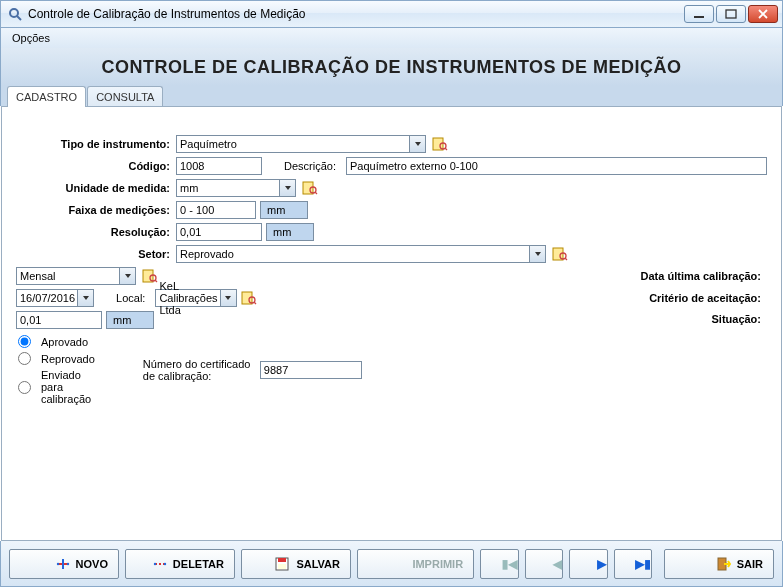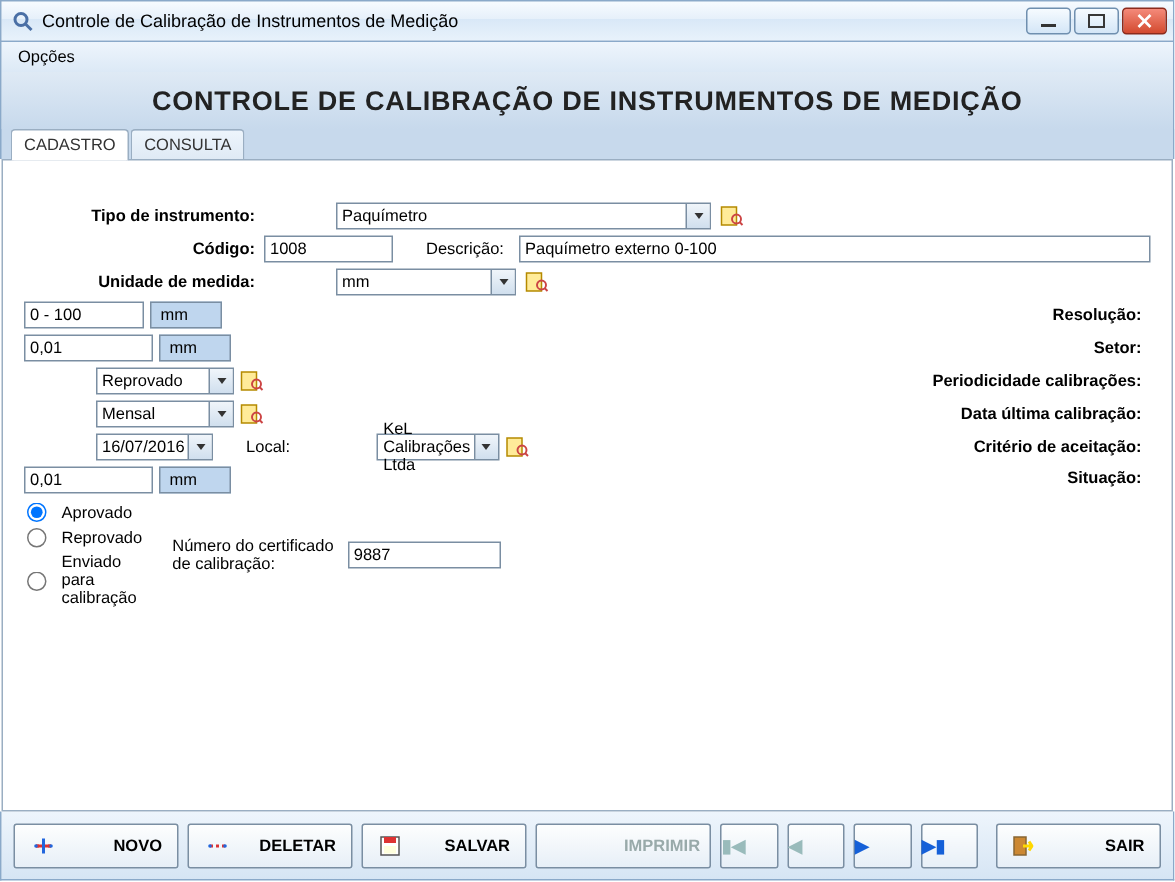--- a/index.html
+++ b/index.html
@@ -122,21 +122,21 @@
   }
   .row-inner { display:flex; align-items:center; gap:4px; }
   .combo, .txt {
     height:18px;
     border:1px solid #7a8ea2;
     background:#fff;
     font-size:11px;
     padding:0 3px;
     display:flex;align-items:center;
   }
-  .combo { position:relative; padding-right:18px;margin-left:48px; }
+  .combo { position:relative; padding-right:18px; }
   .combo .dd {
     position:absolute; right:0; top:0; height:16px; width:16px;
     border-left:1px solid #7a8ea2;
     background:linear-gradient(to bottom,#f0f5fa,#d0dfee);
     display:flex;align-items:center;justify-content:center;
   }
   .icon-btn {
     width:20px;height:18px;
     display:inline-flex;align-items:center;justify-content:center;
     cursor:pointer;
@@ -149,38 +149,38 @@
     display:flex;align-items:center;
     width:48px;
     font-size:11px;
     color:#000;
   }
   .sublabel { font-weight:normal; padding:0 6px 0 18px;text-align:center; }
   .radio-row { display:flex; align-items:center; gap:6px; padding:2px 0; }
   .radio-row input { margin:0 4px 0 2px; }
   .situacao { display:flex; gap:20px; }
   .situacao-col { display:flex; flex-direction:column; gap:0; }
-  .cert-row { display:flex; align-items:center; gap:6px; }
+  .cert-row { display:flex; align-items:center; gap:6px;margin-left:28px; }
   .cert-row .txt { width:160px; }
   
   .buttonbar {
     border:1px solid #8aa9c9;
     border-top:none;
     height:46px;
     background:linear-gradient(to bottom,#eef5fc,#d6e5f4);
     display:flex;
     align-items:center;
     padding:0 8px;
     gap:6px;
   }
   .btn {
     height:30px;
     border:1px solid #7a8ea2;
     background:linear-gradient(to bottom,#fdfefe,#e7eff7);
-    display:flex;align-items:center;justify-content:space-between;
+    display:flex;align-items:center;justify-content:flex-end;
     font-size:11px;
     font-weight:bold;
     cursor:pointer;
     border-radius:2px;
     gap:6px;
     padding:0 10px;
   }
   .btn.nav { width:46px; padding:0; }
   .btn.disabled { color:#9aa;gap:48px; }
   .btn-lg { min-width:110px; }
@@ -281,20 +281,21 @@
       </div>
       <span class="icon-btn">
         <svg width="16" height="16">
             <rect x="1" y="2" width="10" height="12" fill="#ffeb99" stroke="#b58a00"></rect>
             <circle cx="11" cy="10" r="3" fill="none" stroke="#c44" stroke-width="1.3"></circle>
             <line x1="13" y1="12" x2="15" y2="14" stroke="#c44" stroke-width="1.3"></line>
           </svg>
       </span>
     </div>
 
+    <div class="lbl">Faixa de medições:</div>
     <div class="row-inner">
       <div class="txt" style="width:80px">
           <span>0 - 100</span>
         </div>
       <div class="unitbox">
           <span>mm</span>
         </div>
     </div>
 
     <div class="lbl">Resolução:</div>
@@ -319,21 +320,20 @@
       </div>
       <span class="icon-btn">
         <svg width="16" height="16">
             <rect x="1" y="2" width="10" height="12" fill="#ffeb99" stroke="#b58a00"></rect>
             <circle cx="11" cy="10" r="3" fill="none" stroke="#c44" stroke-width="1.3"></circle>
             <line x1="13" y1="12" x2="15" y2="14" stroke="#c44" stroke-width="1.3"></line>
           </svg>
       </span>
     </div>
 
-    <div class="lbl">Periodicidade calibrações:</div>
     <div class="row-inner">
       <div class="combo" style="width:120px">
         <span>Mensal</span>
         <span class="dd">
             <svg class="chevron" width="8" height="8">
               <path d="M1 2 L4 6 L7 2 Z"></path>
             </svg>
           </span>
       </div>
       <span class="icon-btn">

